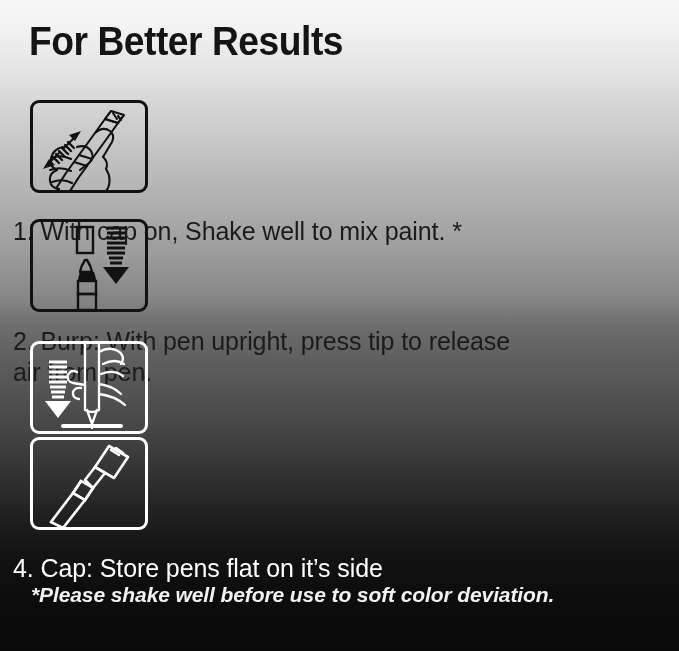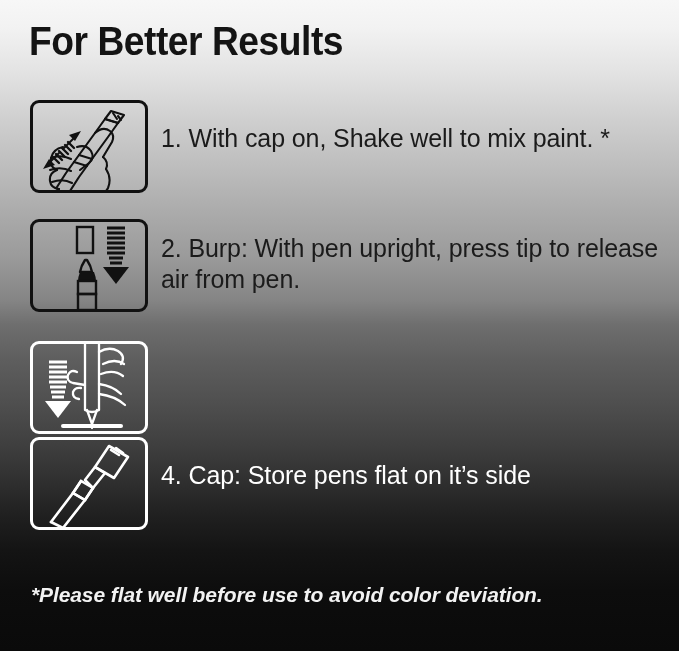--- a/index.html
+++ b/index.html
@@ -51,20 +51,21 @@
     transform-origin: left top;
   }
 
   
   .row {
     position: absolute;
     left: 0;
     width: 679px;
     display: flex;
     align-items: flex-start;
+    flex-direction: column;
   }
   .row-1 { top: 100px; }
   .row-2 { top: 219px; }
   .row-3 { top: 341px; }
   .row-4 { top: 437px; }
 
   .iconbox {
     position: relative;
     margin-left: 30px;
     width: 118px;
@@ -246,15 +247,15 @@
           <path d="M18 82 L30 88"></path>
         </g>
 
         <polygon points="60,48 52,60 40,53 48,41" fill="none" stroke="#ffffff" stroke-width="2.6"></polygon>
         <polygon points="57,51 51,59 43,54 49,45" fill="#ffffff" opacity="0.0"></polygon>
       </svg>
     </div>
     <div class="steptext">4. Cap: Store pens flat on it’s side</div>
   </div>
 
-  <div class="footnote">*Please flat well before use to avoid color deviation.</div>
+  <div class="footnote">*Please shake well before use to soft color deviation.</div>
 
 </div>
 
 </body></html>

